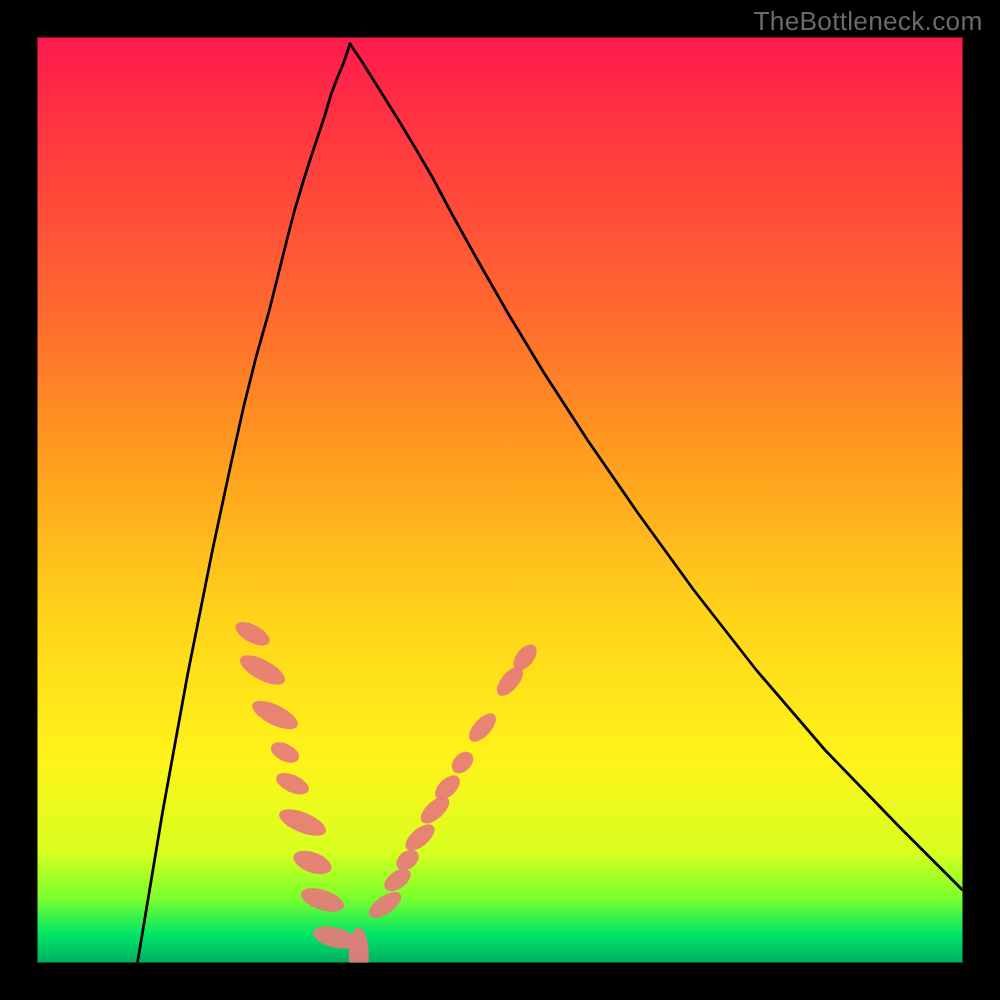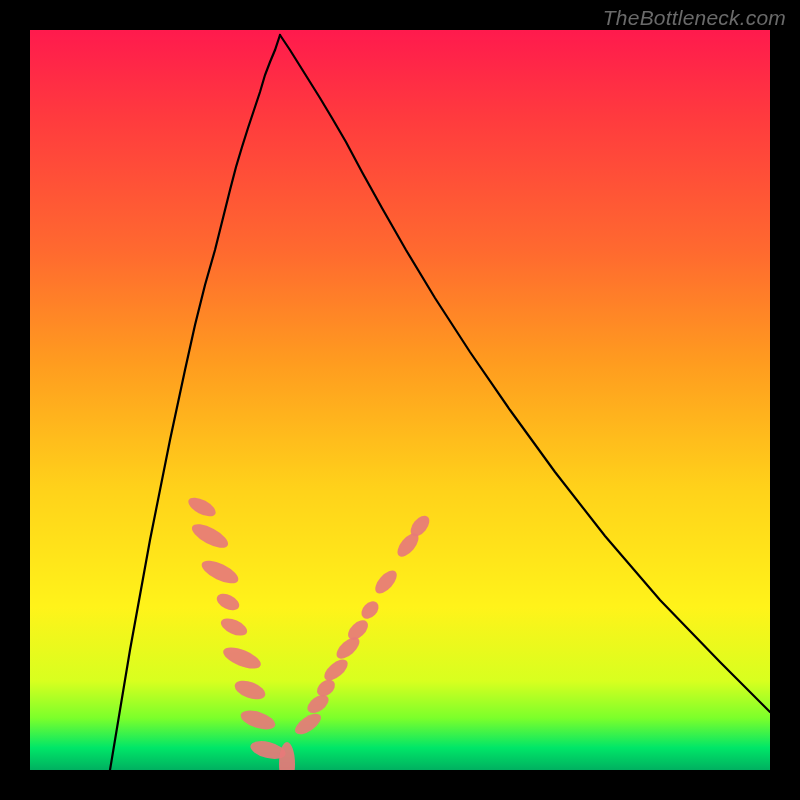--- a/index.html
+++ b/index.html
@@ -9,21 +9,20 @@
     height: 800px;
     overflow: hidden;
     background: #000;
     font-family: Arial, Helvetica, sans-serif;
   }
   .stage {
     position: relative;
     width: 800px;
     height: 800px;
     background: #000;
-    font-style: italic;
   }
   .plot-area {
     position: absolute;
     left: 30px;
     top: 30px;
     width: 740px;
     height: 740px;
     background: linear-gradient(
       to bottom,
       #ff1a4d 0%,

